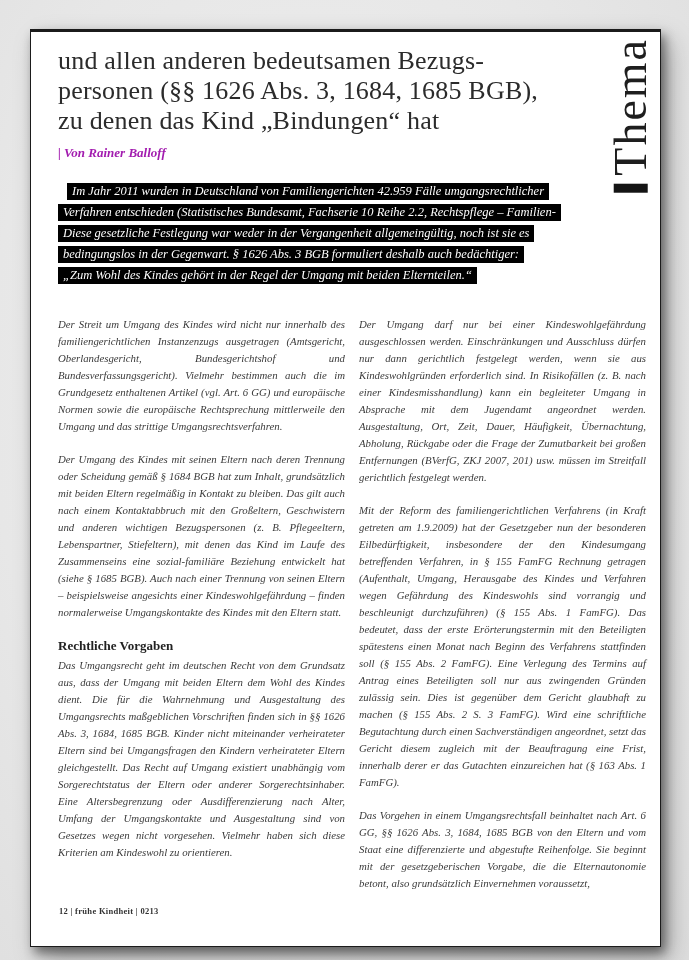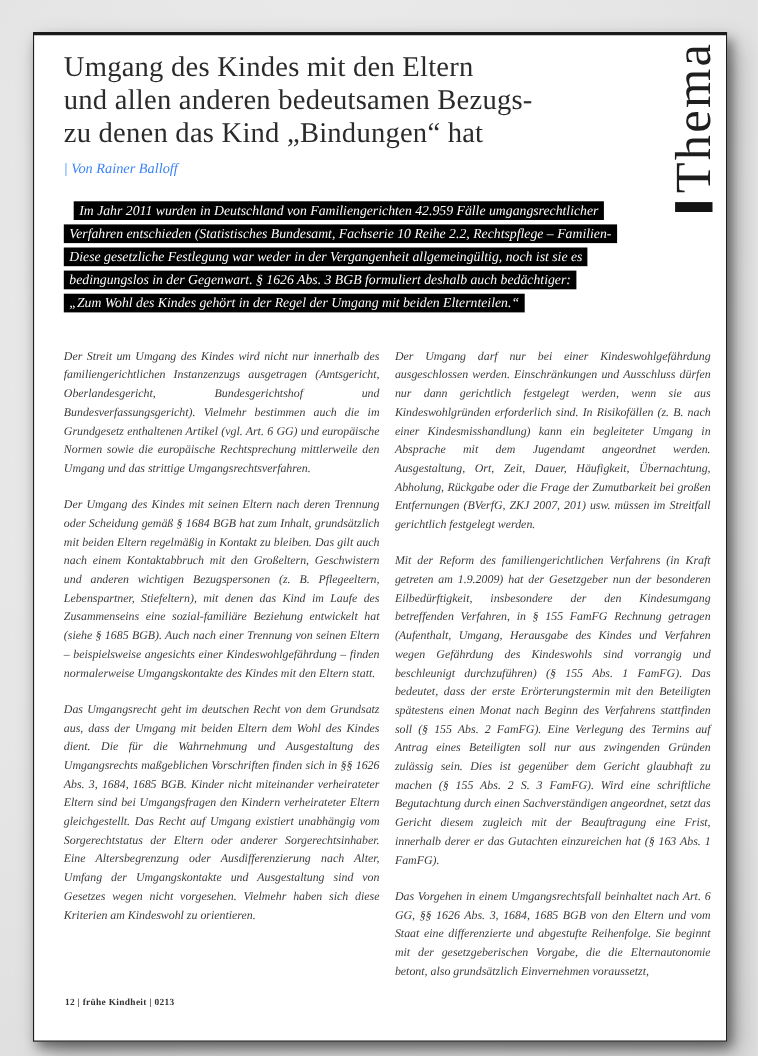--- a/index.html
+++ b/index.html
@@ -37,22 +37,22 @@
     font-size: 26px;
     line-height: 30px;
     color: #2b2b2b;
     white-space: nowrap;
     letter-spacing: 0.2px;
   }
   .byline {
     margin-top: 9px;
     font-size: 13px;
     font-style: italic;
-    font-weight: 400;
-    color: #3b82f6;
+    font-weight: 700;
+    color: #a21caf;
   }
   .abstract {
     margin-top: 22px;
   }
   .ab-row {
     margin-bottom: 4px;
     line-height: 0;
   }
   .ab-row.indent { margin-left: 9px; }
   .hl {
@@ -121,38 +121,39 @@
 
 <div class="page">
 
   <div class="thema-tab">
     <span class="thema-bar"></span><span class="thema-label">Thema</span>
   </div>
 
   <div class="content">
 
     <div class="title-block">
-      <div class="title-line">Umgang des Kindes mit den Eltern</div>
       <div class="title-line">und allen anderen bedeutsamen Bezugs-</div>
+      <div class="title-line">personen (§§ 1626 Abs. 3, 1684, 1685 BGB),</div>
       <div class="title-line">zu denen das Kind „Bindungen“ hat</div>
       <div class="byline">| Von Rainer Balloff</div>
     </div>
 
     <div class="abstract">
       <div class="ab-row indent"><span class="hl">Im Jahr 2011 wurden in Deutschland von Familiengerichten 42.959 Fälle umgangsrechtlicher</span></div>
       <div class="ab-row"><span class="hl">Verfahren entschieden (Statistisches Bundesamt, Fachserie 10 Reihe 2.2, Rechtspflege – Familien-</span></div>
       <div class="ab-row"><span class="hl">Diese gesetzliche Festlegung war weder in der Vergangenheit allgemeingültig, noch ist sie es</span></div>
       <div class="ab-row"><span class="hl">bedingungslos in der Gegenwart. § 1626 Abs. 3 BGB formuliert deshalb auch bedächtiger:</span></div>
       <div class="ab-row"><span class="hl">„Zum Wohl des Kindes gehört in der Regel der Umgang mit beiden Elternteilen.“</span></div>
     </div>
 
     <div class="columns">
       <div class="col">
         <p>Der Streit um Umgang des Kindes wird nicht nur innerhalb des familiengerichtlichen Instanzenzugs ausgetragen (Amtsgericht, Oberlandesgericht, Bundesgerichtshof und Bundesverfassungsgericht). Vielmehr bestimmen auch die im Grundgesetz enthaltenen Artikel (vgl. Art. 6 GG) und europäische Normen sowie die europäische Rechtsprechung mittlerweile den Umgang und das strittige Umgangsrechtsverfahren.</p>
         <p>Der Umgang des Kindes mit seinen Eltern nach deren Trennung oder Scheidung gemäß § 1684 BGB hat zum Inhalt, grundsätzlich mit beiden Eltern regelmäßig in Kontakt zu bleiben. Das gilt auch nach einem Kontaktabbruch mit den Großeltern, Geschwistern und anderen wichtigen Bezugspersonen (z. B. Pflegeeltern, Lebenspartner, Stiefeltern), mit denen das Kind im Laufe des Zusammenseins eine sozial-familiäre Beziehung entwickelt hat (siehe § 1685 BGB). Auch nach einer Trennung von seinen Eltern – beispielsweise angesichts einer Kindeswohlgefährdung – finden normalerweise Umgangskontakte des Kindes mit den Eltern statt.</p>
+        <h2>Rechtliche Vorgaben</h2>
         <p>Das Umgangsrecht geht im deutschen Recht von dem Grundsatz aus, dass der Umgang mit beiden Eltern dem Wohl des Kindes dient. Die für die Wahrnehmung und Ausgestaltung des Umgangsrechts maßgeblichen Vorschriften finden sich in §§ 1626 Abs. 3, 1684, 1685 BGB. Kinder nicht miteinander verheirateter Eltern sind bei Umgangsfragen den Kindern verheirateter Eltern gleichgestellt. Das Recht auf Umgang existiert unabhängig vom Sorgerechtstatus der Eltern oder anderer Sorgerechtsinhaber. Eine Altersbegrenzung oder Ausdifferenzierung nach Alter, Umfang der Umgangskontakte und Ausgestaltung sind von Gesetzes wegen nicht vorgesehen. Vielmehr haben sich diese Kriterien am Kindeswohl zu orientieren.</p>
       </div>
       <div class="col">
         <p>Der Umgang darf nur bei einer Kindeswohlgefährdung ausgeschlossen werden. Einschränkungen und Ausschluss dürfen nur dann gerichtlich festgelegt werden, wenn sie aus Kindeswohlgründen erforderlich sind. In Risikofällen (z. B. nach einer Kindesmisshandlung) kann ein begleiteter Umgang in Absprache mit dem Jugendamt angeordnet werden. Ausgestaltung, Ort, Zeit, Dauer, Häufigkeit, Übernachtung, Abholung, Rückgabe oder die Frage der Zumutbarkeit bei großen Entfernungen (BVerfG, ZKJ 2007, 201) usw. müssen im Streitfall gerichtlich festgelegt werden.</p>
         <p>Mit der Reform des familiengerichtlichen Verfahrens (in Kraft getreten am 1.9.2009) hat der Gesetzgeber nun der besonderen Eilbedürftigkeit, insbesondere der den Kindesumgang betreffenden Verfahren, in § 155 FamFG Rechnung getragen (Aufenthalt, Umgang, Herausgabe des Kindes und Verfahren wegen Gefährdung des Kindeswohls sind vorrangig und beschleunigt durchzuführen) (§ 155 Abs. 1 FamFG). Das bedeutet, dass der erste Erörterungstermin mit den Beteiligten spätestens einen Monat nach Beginn des Verfahrens stattfinden soll (§ 155 Abs. 2 FamFG). Eine Verlegung des Termins auf Antrag eines Beteiligten soll nur aus zwingenden Gründen zulässig sein. Dies ist gegenüber dem Gericht glaubhaft zu machen (§ 155 Abs. 2 S. 3 FamFG). Wird eine schriftliche Begutachtung durch einen Sachverständigen angeordnet, setzt das Gericht diesem zugleich mit der Beauftragung eine Frist, innerhalb derer er das Gutachten einzureichen hat (§ 163 Abs. 1 FamFG).</p>
         <p>Das Vorgehen in einem Umgangsrechtsfall beinhaltet nach Art. 6 GG, §§ 1626 Abs. 3, 1684, 1685 BGB von den Eltern und vom Staat eine differenzierte und abgestufte Reihenfolge. Sie beginnt mit der gesetzgeberischen Vorgabe, die die Elternautonomie betont, also grundsätzlich Einvernehmen voraussetzt,</p>
       </div>
     </div>
 
   </div>

